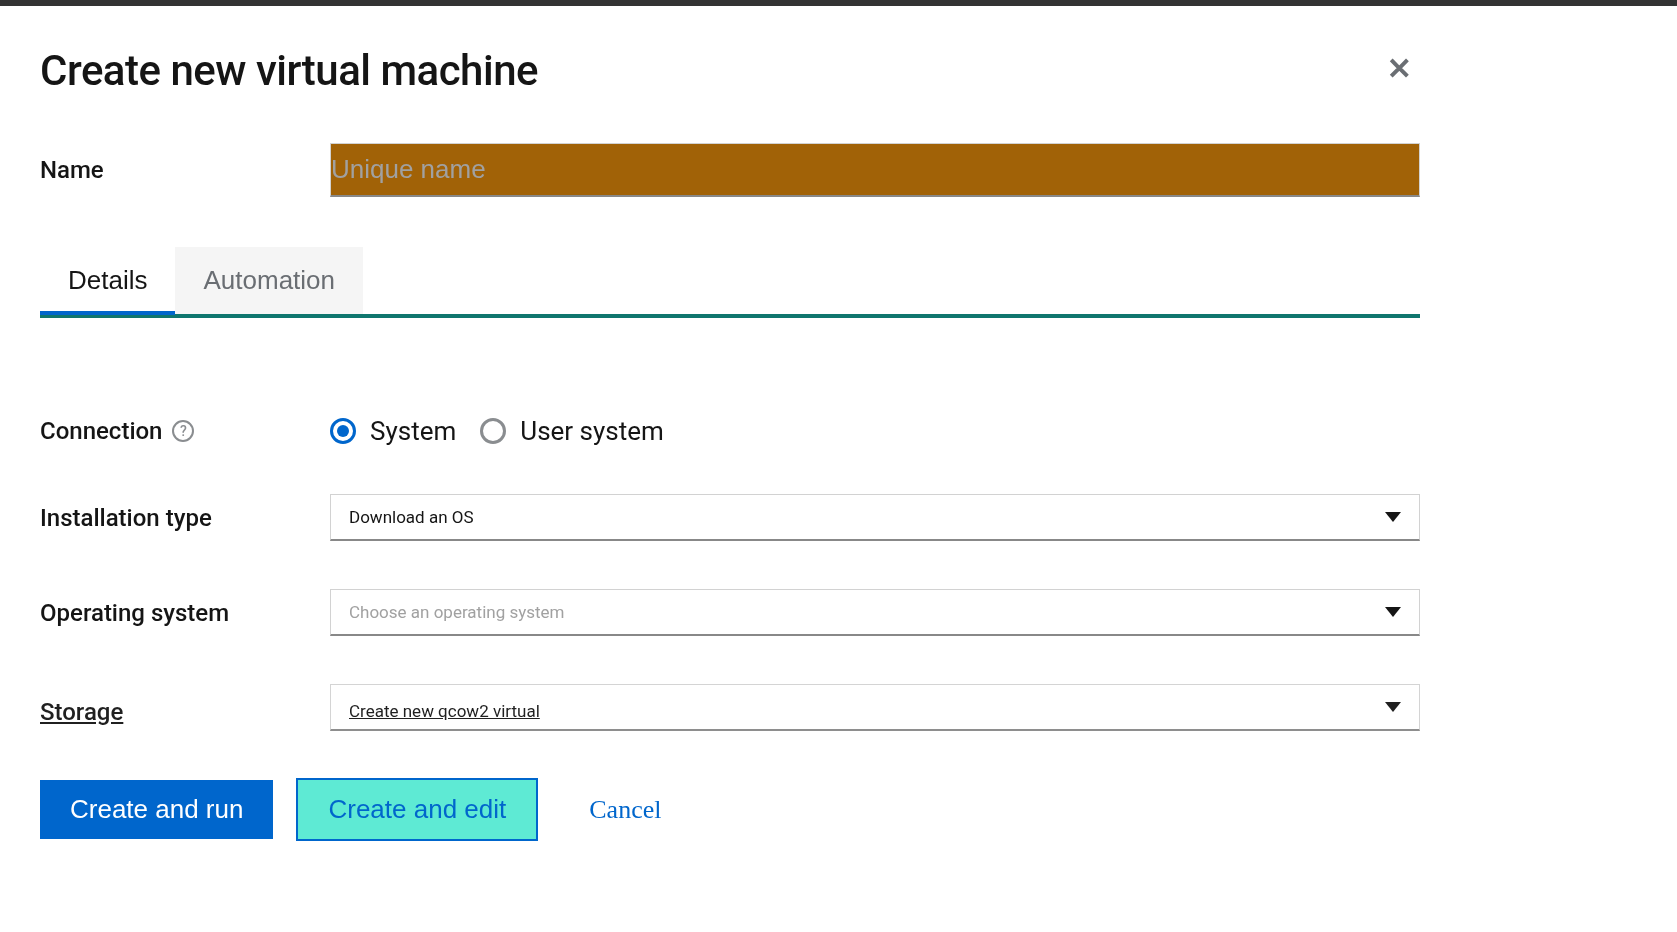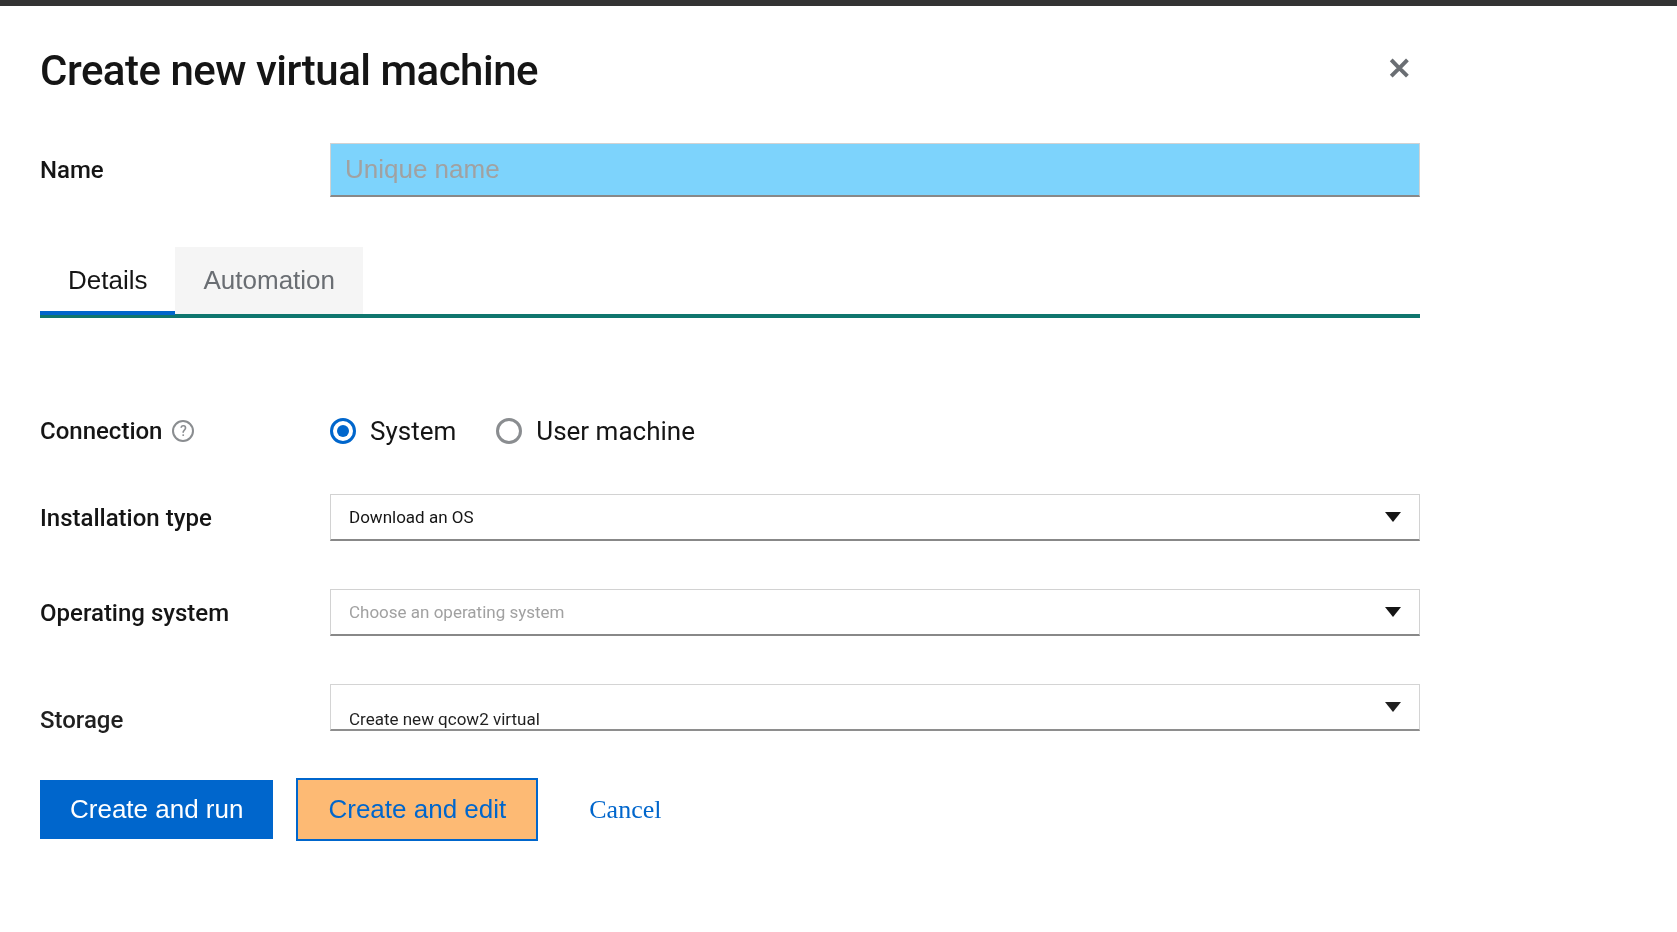--- a/index.html
+++ b/index.html
@@ -57,24 +57,24 @@
       align-items: center;
       gap: 10px;
       flex-shrink: 0;
     }
     .form-control-wrap {
       flex: 1;
     }
     .text-input {
       width: 100%;
       font-size: 26px;
-      padding: 10px 14px;
+      padding: 10px 0;
       border: 1px solid #d2d2d2;
       border-bottom: 2px solid #888;
-      background: #7dd3fc;
+      background: #a16207;
       color: #151515;
       outline: none;
     }
     .text-input::placeholder {
       color: #a1a1a1;
     }
     .tabs {
       display: flex;
       border-bottom: 4px solid #0f766e;
       margin-bottom: 50px;
@@ -110,21 +110,21 @@
       width: 22px;
       height: 22px;
       border: 2px solid #8a8d90;
       border-radius: 50%;
       font-size: 14px;
       color: #8a8d90;
       font-weight: 500;
     }
     .radio-group {
       display: flex;
-      gap: 40px;
+      gap: 24px;
       align-items: center;
     }
     .radio-item {
       display: flex;
       align-items: center;
       gap: 14px;
       cursor: pointer;
     }
     .radio-circle {
       width: 26px;
@@ -199,37 +199,38 @@
       padding: 14px 30px;
       border: none;
       cursor: pointer;
       background: none;
     }
     .btn-primary {
       background: #0066cc;
       color: #fff;
     }
     .btn-secondary {
-      background: #fdba74;
+      background: #5eead4;
       color: #0066cc;
       border: 2px solid #0066cc;
     }
     .btn-link {
       color: #0066cc;
       background: none;
       padding-left: 28px;
       font-family: Liberation Serif, serif;
     }
     .storage-cut {
       opacity: 0.95;
     }
     .storage-cut .form-label,
     .storage-cut .select-value {
       position: relative;
-      top: 12px;
+      top: 4px;
+      text-decoration: underline;
     }
   </style>
 </head>
 <body>
 
 <div class="topbar"></div>
 
 <div class="dialog">
 
   <div class="dialog-header">
@@ -261,21 +262,21 @@
       <div class="form-control-wrap">
         <div class="radio-group">
           <div class="radio-item">
             <span class="radio-circle selected">
               <span class="radio-dot"></span>
             </span>
             <span class="radio-label">System</span>
           </div>
           <div class="radio-item">
             <span class="radio-circle"></span>
-            <span class="radio-label">User machine</span>
+            <span class="radio-label">User system</span>
           </div>
         </div>
       </div>
     </div>
 
     <div class="form-row">
       <label class="form-label">Installation type</label>
       <div class="form-control-wrap">
         <div class="select-box">
           <span class="select-value">Download an OS</span>

